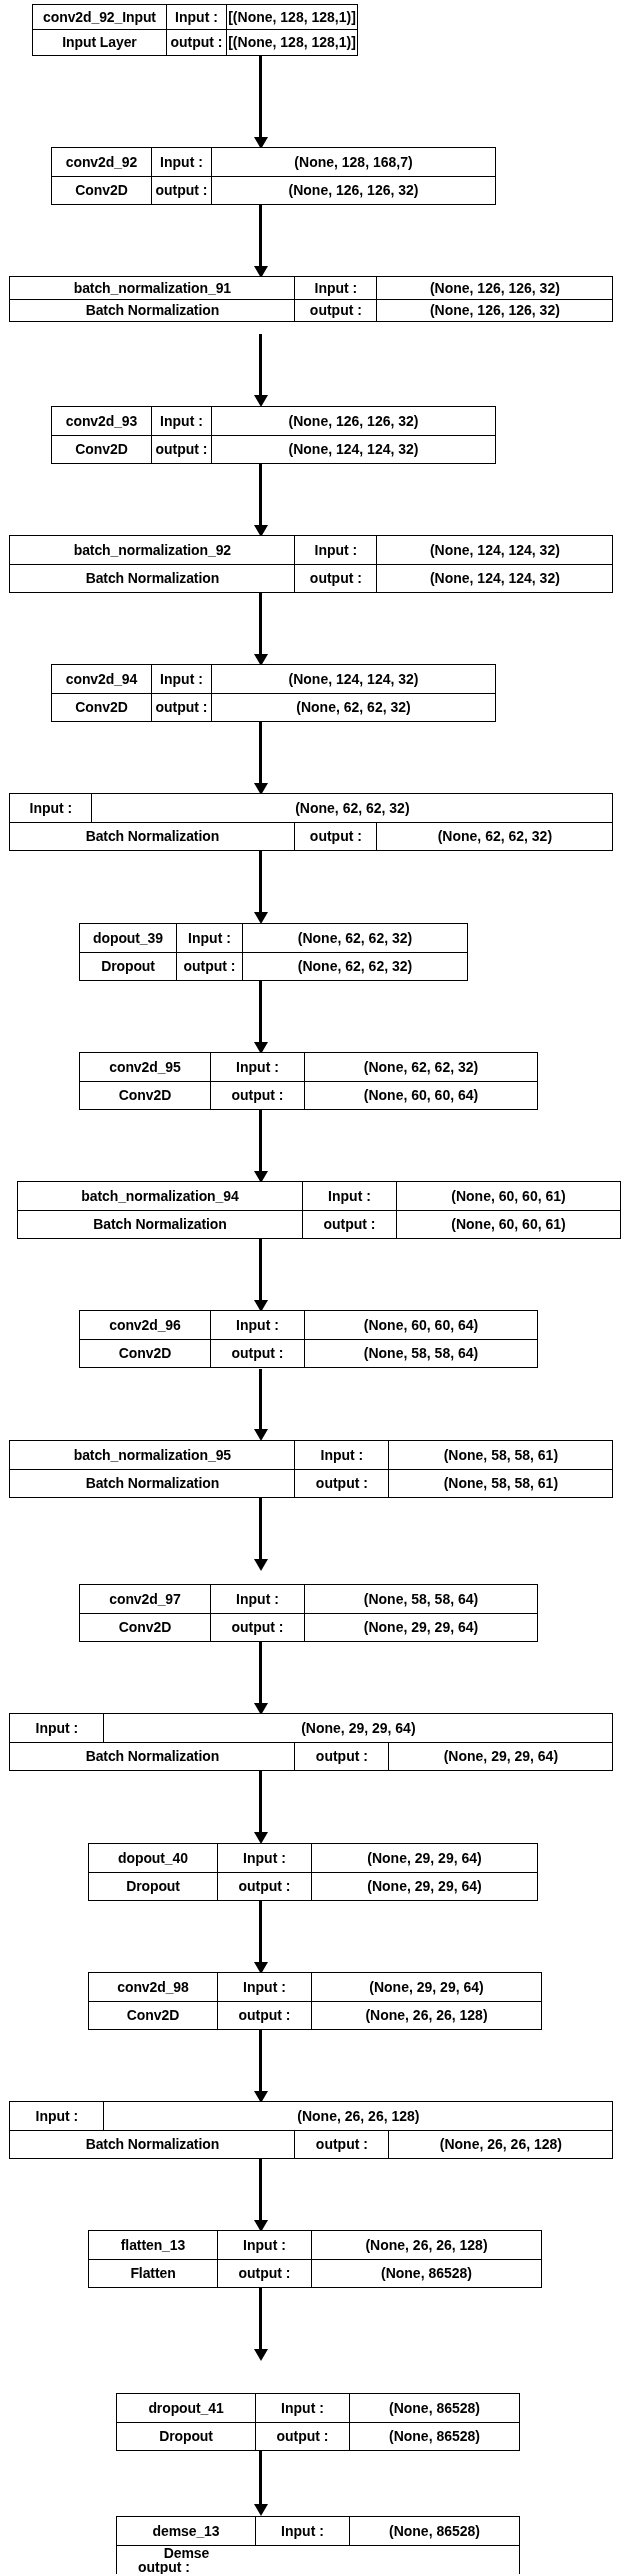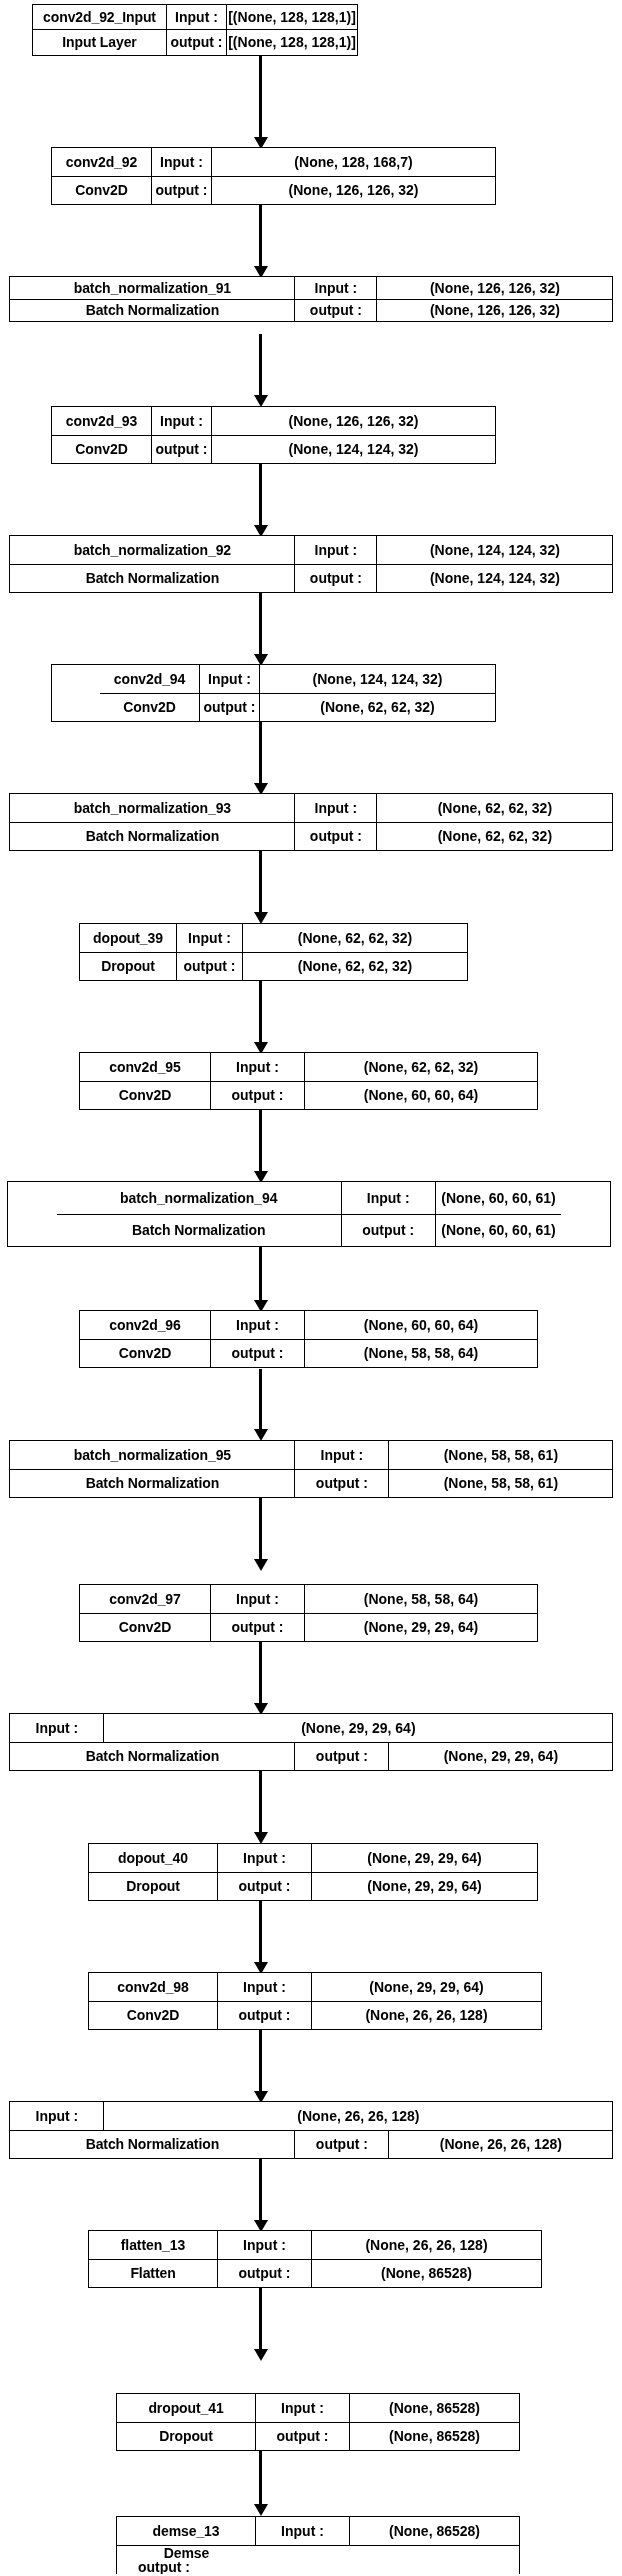--- a/index.html
+++ b/index.html
@@ -172,38 +172,37 @@
     </div>
     <div class="node-row bottom">
       <div class="cell name" style="width:285px;">Batch Normalization</div>
       <div class="cell io" style="width:82px;">output :</div>
       <div class="cell shape" style="flex:1;">(None, 124, 124, 32)</div>
     </div>
   </div>
   <div class="edge" style="left:259px; top:593px; height:67px;"></div>
   <div class="arrowhead" style="left:254px; top:654px;"></div>
 
-  <div class="node" style="left:51px; top:664px; width:445px; height:58px;padding-left:48px;">
+  <div class="node" style="left:51px; top:664px; width:445px; height:58px;">
     <div class="node-row top">
       <div class="cell name" style="width:100px;">conv2d_94</div>
       <div class="cell io" style="width:60px;">Input :</div>
       <div class="cell shape" style="flex:1;">(None, 124, 124, 32)</div>
     </div>
     <div class="node-row bottom">
       <div class="cell name" style="width:100px;">Conv2D</div>
       <div class="cell io" style="width:60px;">output :</div>
       <div class="cell shape" style="flex:1;">(None, 62, 62, 32)</div>
     </div>
   </div>
   <div class="edge" style="left:259px; top:722px; height:67px;"></div>
   <div class="arrowhead" style="left:254px; top:783px;"></div>
 
   <div class="node" style="left:9.4px; top:793px; width:604px; height:58px;">
     <div class="node-row top">
-      <div class="cell name" style="width:285px;">batch_normalization_93</div>
       <div class="cell io" style="width:82px;">Input :</div>
       <div class="cell shape" style="flex:1;">(None, 62, 62, 32)</div>
     </div>
     <div class="node-row bottom">
       <div class="cell name" style="width:285px;">Batch Normalization</div>
       <div class="cell io" style="width:82px;">output :</div>
       <div class="cell shape" style="flex:1;">(None, 62, 62, 32)</div>
     </div>
   </div>
   <div class="edge" style="left:259px; top:851px; height:67px;"></div>
@@ -232,21 +231,21 @@
     </div>
     <div class="node-row bottom">
       <div class="cell name" style="width:131px;">Conv2D</div>
       <div class="cell io" style="width:94px;">output :</div>
       <div class="cell shape" style="flex:1;">(None, 60, 60, 64)</div>
     </div>
   </div>
   <div class="edge" style="left:259px; top:1110px; height:67px;"></div>
   <div class="arrowhead" style="left:254px; top:1171px;"></div>
 
-  <div class="node" style="left:7px; top:1181px; width:604px; height:66px;align-items:center;">
+  <div class="node" style="left:17px; top:1181px; width:604px; height:58px;">
     <div class="node-row top">
       <div class="cell name" style="width:285px;">batch_normalization_94</div>
       <div class="cell io" style="width:94px;">Input :</div>
       <div class="cell shape" style="flex:1;">(None, 60, 60, 61)</div>
     </div>
     <div class="node-row bottom">
       <div class="cell name" style="width:285px;">Batch Normalization</div>
       <div class="cell io" style="width:94px;">output :</div>
       <div class="cell shape" style="flex:1;">(None, 60, 60, 61)</div>
     </div>

